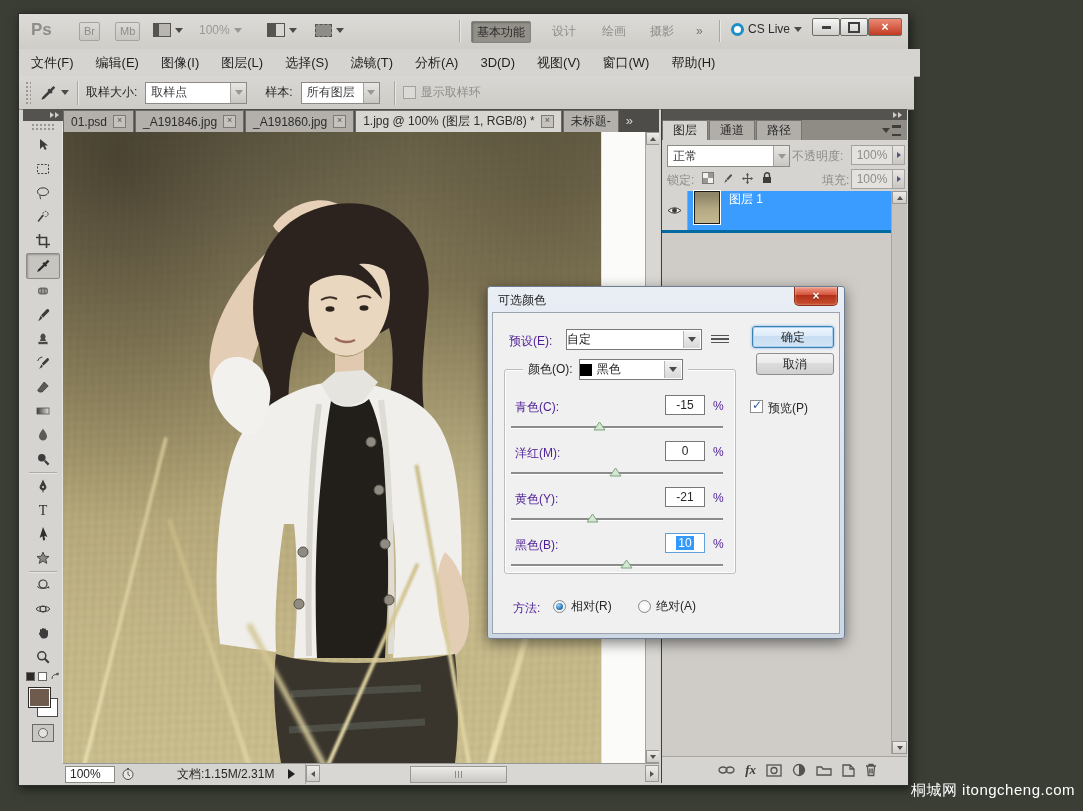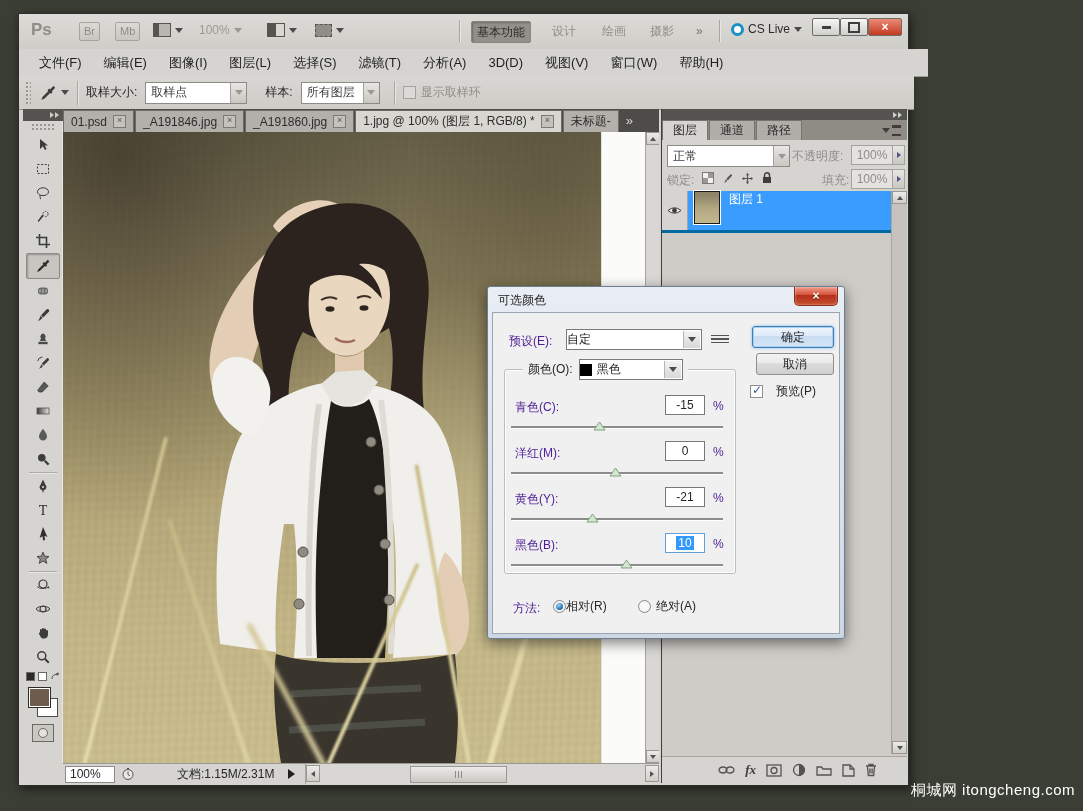--- a/index.html
+++ b/index.html
@@ -30,21 +30,21 @@
      box-shadow:inset 1px 1px 2px rgba(0,0,0,.25)}
   .vline{position:absolute;top:6px;width:1px;height:22px;background:#aaa7a2;box-shadow:1px 0 0 #e8e6e2}
   .cslive-dot{display:inline-block;width:13px;height:13px;border:3px solid #1c8fc6;border-radius:50%;background:#fff;box-sizing:border-box}
   .winbtn{position:absolute;top:4px;height:16px;border:1px solid #6b6b68;border-radius:2px;
      background:linear-gradient(#f6f6f5,#cfcfcc);display:flex;align-items:center;justify-content:center}
   .winbtn.close{background:linear-gradient(#ec8a75,#c23a22);color:#fff;font-weight:bold;font-size:12px}
   .minbar{width:9px;height:3px;background:#3f3f3f}
   .maxbox{width:8px;height:7px;border:2px solid #3f3f3f}
 
   .menubar{position:absolute;left:0;top:35px;width:100%;height:27px;background:#d5d4d0;
-     border-bottom:1px solid #a19e99;display:flex;align-items:center;padding-left:20px;gap:22px;font-size:13px}
+     border-bottom:1px solid #a19e99;display:flex;align-items:center;padding-left:12px;gap:22px;font-size:13px}
   .menubar span{color:#1f1f1f}
 
   .optbar{position:absolute;left:0;top:62px;width:100%;height:33px;background:linear-gradient(#d9d7d3,#ceccc7);
      border-bottom:1px solid #93908b;display:flex;align-items:center;gap:8px;padding-left:6px}
   .draghandle-v{width:6px;height:24px;background-image:radial-gradient(#9a9894 1px,transparent 1.2px);background-size:4px 4px}
   .combo{height:20px;background:#fff;border:1px solid #8e8b86;display:flex;align-items:center;
      padding-left:5px;position:relative;font-size:12px;color:#3c3c3c}
   .combo .btn{position:absolute;right:0;top:0;bottom:0;width:15px;background:linear-gradient(#e8e6e2,#c9c7c2);
      border-left:1px solid #a5a29d;display:flex;align-items:center;justify-content:center}
   .cbx{width:11px;height:11px;border:1px solid #a5a29d;background:#dcdad6;display:inline-block}
@@ -632,21 +632,21 @@
           </span>
       </span>
       <span class="listic" style="left:218px;top:17px">
           <b></b>
           <b></b>
           <b></b>
         </span>
 
       <span class="w7btn focus" style="left:259px;top:13px;width:82px">确定</span>
       <span class="w7btn" style="left:263px;top:40px;width:78px">取消</span>
-      <span class="abs" style="left:257px;top:70px;display:flex;align-items:center;gap:13px">
+      <span class="abs" style="left:257px;top:87px;display:flex;align-items:flex-start;gap:5px">
         <span class="w7check on"></span>
         <span>预览(P)</span>
       </span>
 
       <div class="gbox" style="left:11px;top:56px;width:230px;height:203px"></div>
       <span class="abs" style="left:30px;top:46px;background:#f0f0f0;padding:0 5px;display:flex;align-items:center;gap:6px">
         <span>颜色(O):</span>
         <span class="w7combo" style="position:relative;width:104px;height:21px">
           <span style="width:12px;height:12px;background:#000;display:inline-block;margin-right:5px"></span>
           <span>黑色</span>
@@ -690,21 +690,21 @@
       <span class="num selfocus" style="left:172px;top:220px">
           <span>10</span>
         </span>
       <span class="slabel" style="left:220px;top:224px">%</span>
       <span class="track" style="left:18px;top:251px;width:212px"></span>
       <svg class="sthumb" style="left:127px;top:246px" viewBox="0 0 13 10">
           <path d="M6.5 1 L12 9 H1 Z" fill="#d4e7d2" stroke="#7fa37c"></path>
         </svg>
 
       <span class="slabel" style="left:20px;top:287px">方法:</span>
-      <span class="abs" style="left:60px;top:285px;display:flex;align-items:center;">
+      <span class="abs" style="left:60px;top:285px;display:flex;align-items:center;gap:5px">
         <span class="radio on"></span>
         <span>相对(R)</span>
       </span>
       <span class="abs" style="left:145px;top:285px;display:flex;align-items:center;gap:5px">
         <span class="radio"></span>
         <span>绝对(A)</span>
       </span>
     </div>
   </div>
 

